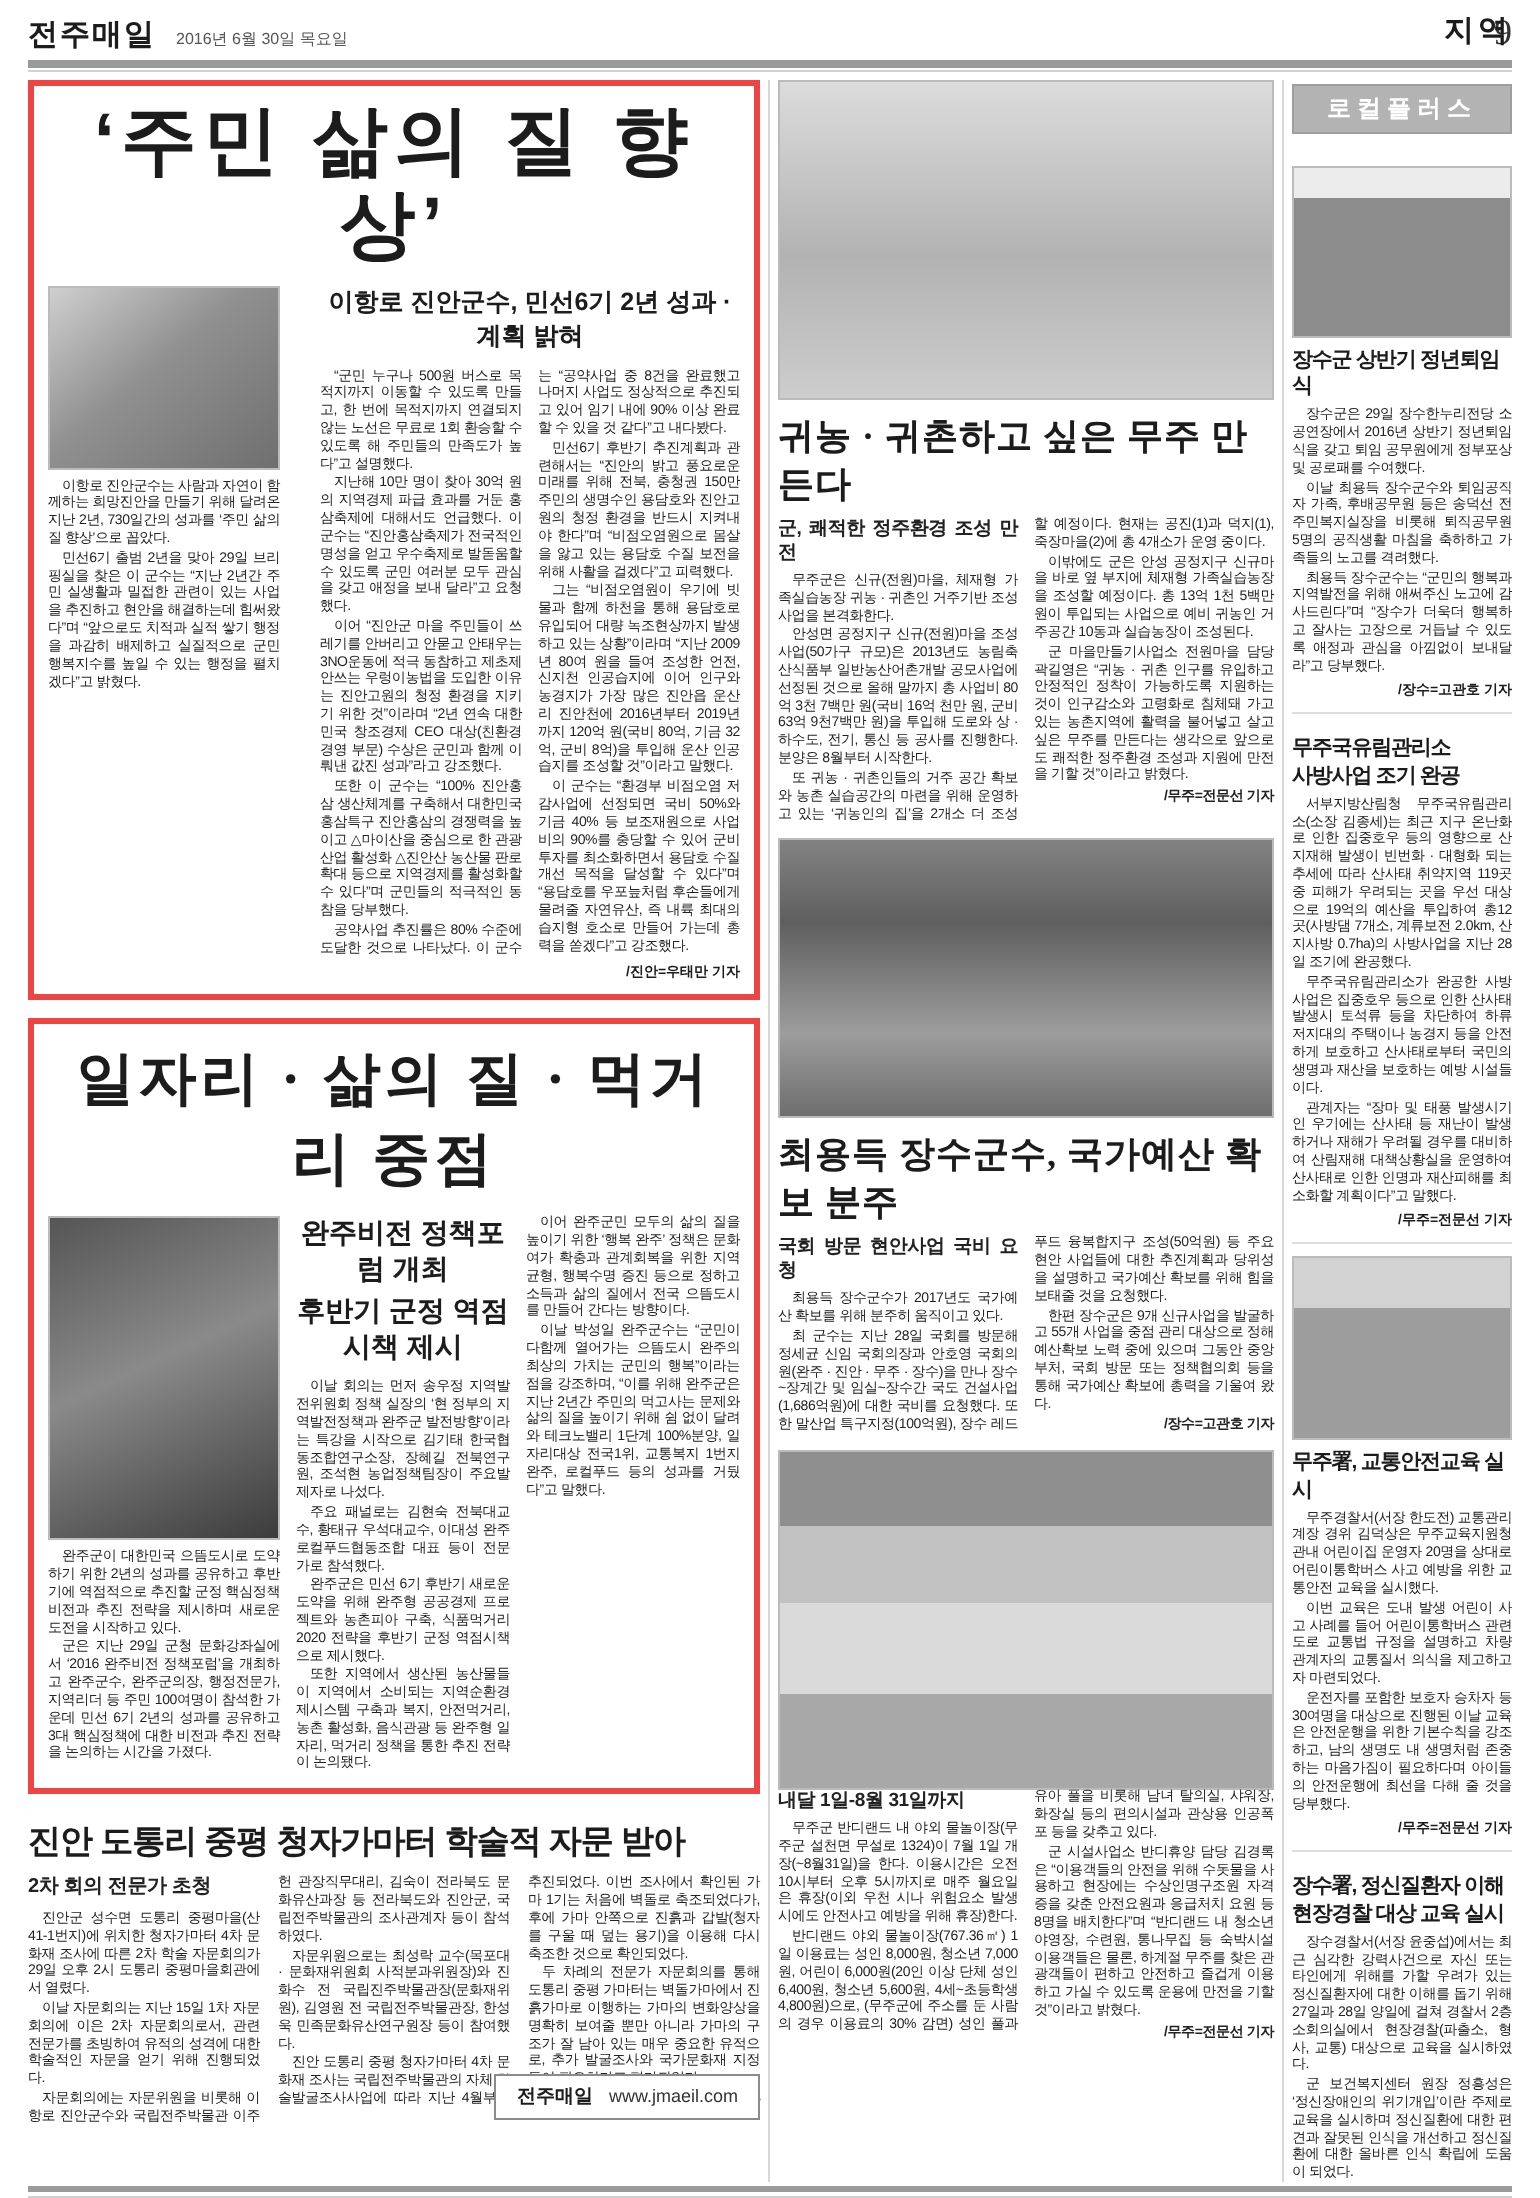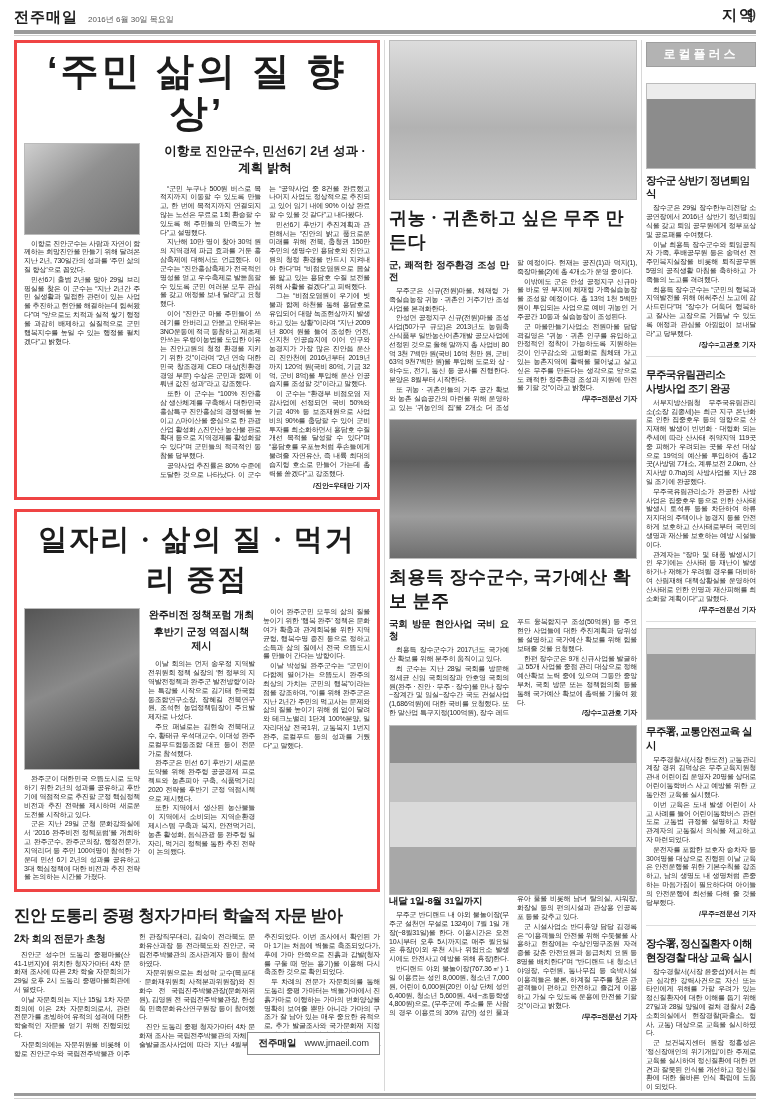--- a/index.html
+++ b/index.html
@@ -42,21 +42,21 @@
   .a1-photocol { width:116px; flex:none; }
   .a1-rest { flex:1; min-width:0; }
   .ph-portrait1 { height:92px; background:linear-gradient(140deg,#cfcfcf,#909090 45%,#6f6f6f); margin-bottom:5px; }
 
   .hl-serif { font-family:"Liberation Serif","DejaVu Serif",serif; font-weight:700; }
   .hl-jobs { font-size:29px; letter-spacing:2px; text-align:center; margin:2px 0 8px; }
   .a5-row { display:flex; gap:8px; }
   .a5-col { flex:1; min-width:0; }
   .a5-colA { width:116px; flex:none; }
   .ph-portrait2 { height:162px; background:linear-gradient(155deg,#555 0%,#8a8a8a 45%,#3c3c3c 100%); margin-bottom:5px; }
-  .sub-jobs { font-size:10px; font-weight:800; text-align:center; margin-bottom:3px; }
+  .sub-jobs { font-size:14px; font-weight:800; text-align:center; margin-bottom:3px; }
   .sub-jobs2 { margin-bottom:7px; }
 
   .a6 { position:relative; padding-top:4px; }
   .hl-celadon { font-size:16.5px; font-weight:800; letter-spacing:-0.5px; margin-bottom:6px; }
   .sub-celadon { font-size:10px; font-weight:800; margin-bottom:5px; text-indent:0; }
   .site-box { position:absolute; right:0; bottom:4px; background:#fff; border:1px solid #8b8b8b; padding:4px 10px; display:flex; gap:8px; align-items:baseline; }
   .site-brand { font-weight:900; font-size:9.5px; }
   .site-url { font-size:9px; color:#333; }
 
   

